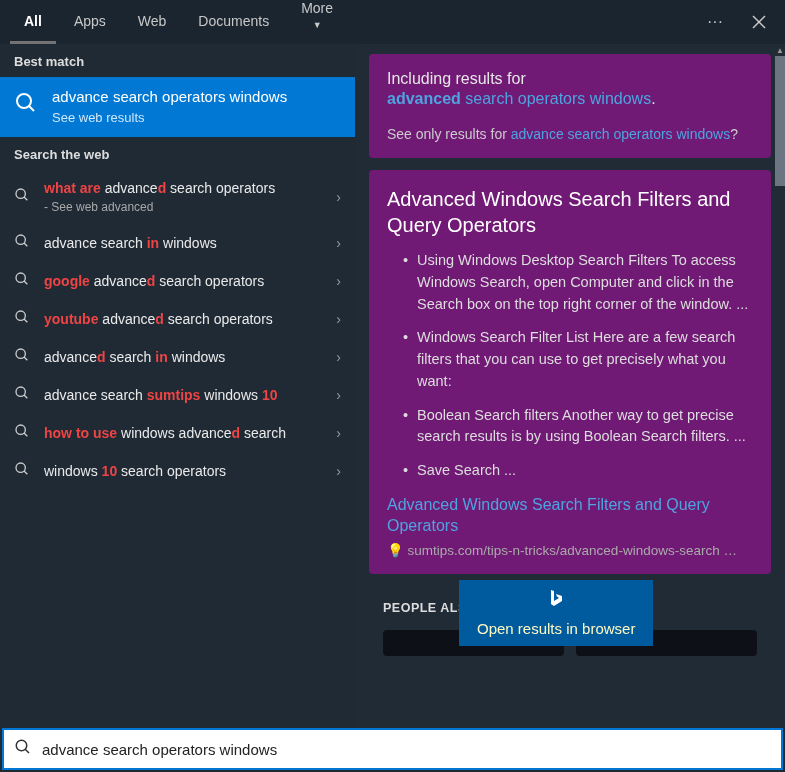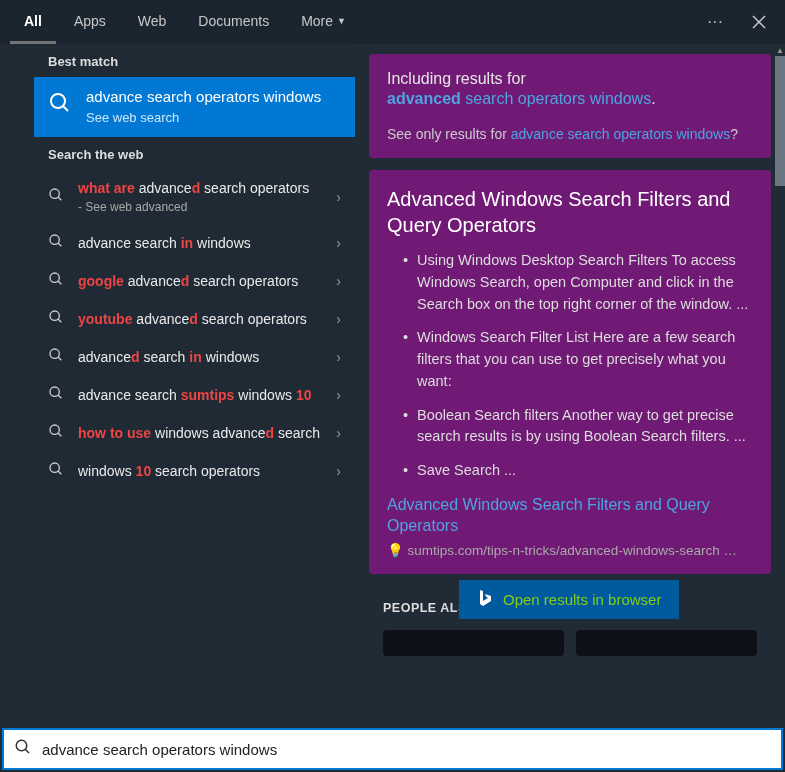--- a/index.html
+++ b/index.html
@@ -2,26 +2,26 @@
 <html><head>
 <meta charset="utf-8">
 <style>
 * { margin: 0; padding: 0; box-sizing: border-box; font-family: 'Segoe UI', sans-serif; }
 body { width: 785px; height: 772px; background: #1f2a35; color: #fff; overflow: hidden; position: relative; }
 .container { display: flex; flex-direction: column; height: 100%; }
 .header { display: flex; align-items: center; height: 44px; padding: 0 10px; background: #1b2530; }
 .tabs { display: flex; align-items: center; height: 100%; gap: 4px; }
 .tab { padding: 0 14px; height: 100%; display: flex; align-items: center; font-size: 14px; color: #c8c8c8; cursor: pointer; border-bottom: 3px solid transparent; }
 .tab.active { color: #fff; border-bottom: 3px solid #737373; font-weight: 600; }
-.more-tab { display: flex; align-items: center; gap: 4px; }
+.more-tab { display: flex; align-items: center; gap: 4px; flex-direction: column; }
 .hdr-right { margin-left: auto; display: flex; align-items: center; gap: 12px; }
 .dots, .close-x { width: 32px; height: 32px; display: flex; align-items: center; justify-content: center; cursor: pointer; color: #c8c8c8; }
 .close-x { font-size: 15px; }
 .content { display: flex; flex: 1; overflow: hidden; }
-.left-panel { width: 355px; background: #1f2a35; overflow-y: auto; padding-left: 34px; }
+.left-panel { width: 355px; background: #1f2a35; overflow-y: auto; }
 .section-title { font-size: 13px; font-weight: 600; color: #ddd; padding: 10px 14px 8px; }
 .best-match { display: flex; align-items: flex-start; padding: 10px 14px 12px; background: #0078d4; cursor: pointer; }
 .best-match .icon { margin-right: 14px; margin-top: 4px; }
 .best-match .text .title { font-size: 15px; color: #fff; line-height: 1.35; }
 .best-match .text .subtitle { font-size: 13px; color: #cde7fb; margin-top: 3px; }
 .search-item { display: flex; align-items: center; padding: 9px 14px; cursor: pointer; position: relative; }
 .search-item .icon { margin-right: 14px; flex-shrink: 0; }
 .search-item .label { font-size: 14px; color: #eaeaea; flex: 1; line-height: 1.35; }
 .search-item .label b { font-weight: 700; color: #ef4444; }
 .search-item .sub { font-size: 12px; color: #a8a8a8; margin-top: 1px; }
@@ -34,21 +34,21 @@
 .card .only { font-size: 14px; margin-top: 18px; color: #ccc; }
 .card2-title { font-size: 20px; color: #fff; margin-bottom: 12px; line-height: 1.3; }
 ul.bullets { list-style: none; padding-left: 16px; }
 ul.bullets li { position: relative; padding-left: 14px; font-size: 14.5px; color: #ddd; line-height: 1.5; margin-bottom: 12px; }
 ul.bullets li::before { content: "•"; position: absolute; left: 0; color: #ddd; }
 .result-link { color: #4ea3e0; font-size: 16px; margin-top: 8px; display: block; line-height: 1.35; }
 .result-url { font-size: 13.5px; color: #aaa; margin-top: 5px; }
 .feedback { text-align: right; font-size: 13px; color: #ccc; margin-top: 18px; margin-right: 4px; }
 .people-row { position: relative; padding: 12px 14px 0; }
 .people-title { font-size: 12.5px; font-weight: 600; letter-spacing: 0.5px; color: #ddd; }
-.browser-btn { position: absolute; left: 455px; top: 0; background: #005a9e; color: #84cc16; padding: 9px 18px; font-size: 15px; display: flex; align-items: center; gap: 10px; cursor: pointer; border: none; }
+.browser-btn { position: absolute; left: 455px; top: 0; background: #005a9e; color: #fef9c3; padding: 9px 18px; font-size: 15px; display: flex; align-items: center; gap: 10px; cursor: pointer; border: none; flex-direction: column; }
 .card-row { display: flex; gap: 12px; margin-top: 14px; padding: 0 14px; }
 .mini-card { flex: 1; height: 26px; background: #0d1117; border-radius: 4px; }
 .scrollbar { position: absolute; right: 0; top: 56px; width: 10px; height: 130px; background: #6b7682; border-radius: 0; }
 .scroll-track-up { position: absolute; right: 0; top: 44px; width: 10px; height: 12px; display:flex; align-items:center; justify-content:center; font-size:8px; color:#999; }
 .search-bar { height: 42px; border: 2px solid #0078d4; background: #fff; display: flex; align-items: center; margin: 0 2px 2px 2px; }
 .search-bar .icon { margin: 0 10px; }
 .search-bar input { border: none; outline: none; flex: 1; font-size: 15px; color: #222; background: transparent; }
 svg.mag { stroke: currentColor; fill: none; stroke-width: 2; }
 </style>
 </head>
@@ -82,21 +82,21 @@
       <div class="section-title">Best match</div>
       <div class="best-match">
         <span class="icon">
           <svg class="mag" width="24" height="24" viewBox="0 0 24 24" style="color:#fff">
               <circle cx="10" cy="10" r="7"></circle>
               <line x1="20" y1="20" x2="15" y2="15"></line>
             </svg>
         </span>
         <div class="text">
           <div class="title">advance search operators windows</div>
-          <div class="subtitle">See web search</div>
+          <div class="subtitle">See web results</div>
         </div>
       </div>
       <div class="section-title">Search the web</div>
       <div id="suggestion-list">
           <div class="search-item">
             <span class="icon"><svg class="mag" width="16" height="16" viewBox="0 0 24 24" style="color:#ccc">
                 <circle cx="10" cy="10" r="7"></circle>
                 <line x1="20" y1="20" x2="15" y2="15"></line>
               </svg></span>
             <div class="label"><b>what are</b> advance<b>d</b> search operators<div class="sub">- See web advanced</div></div>

